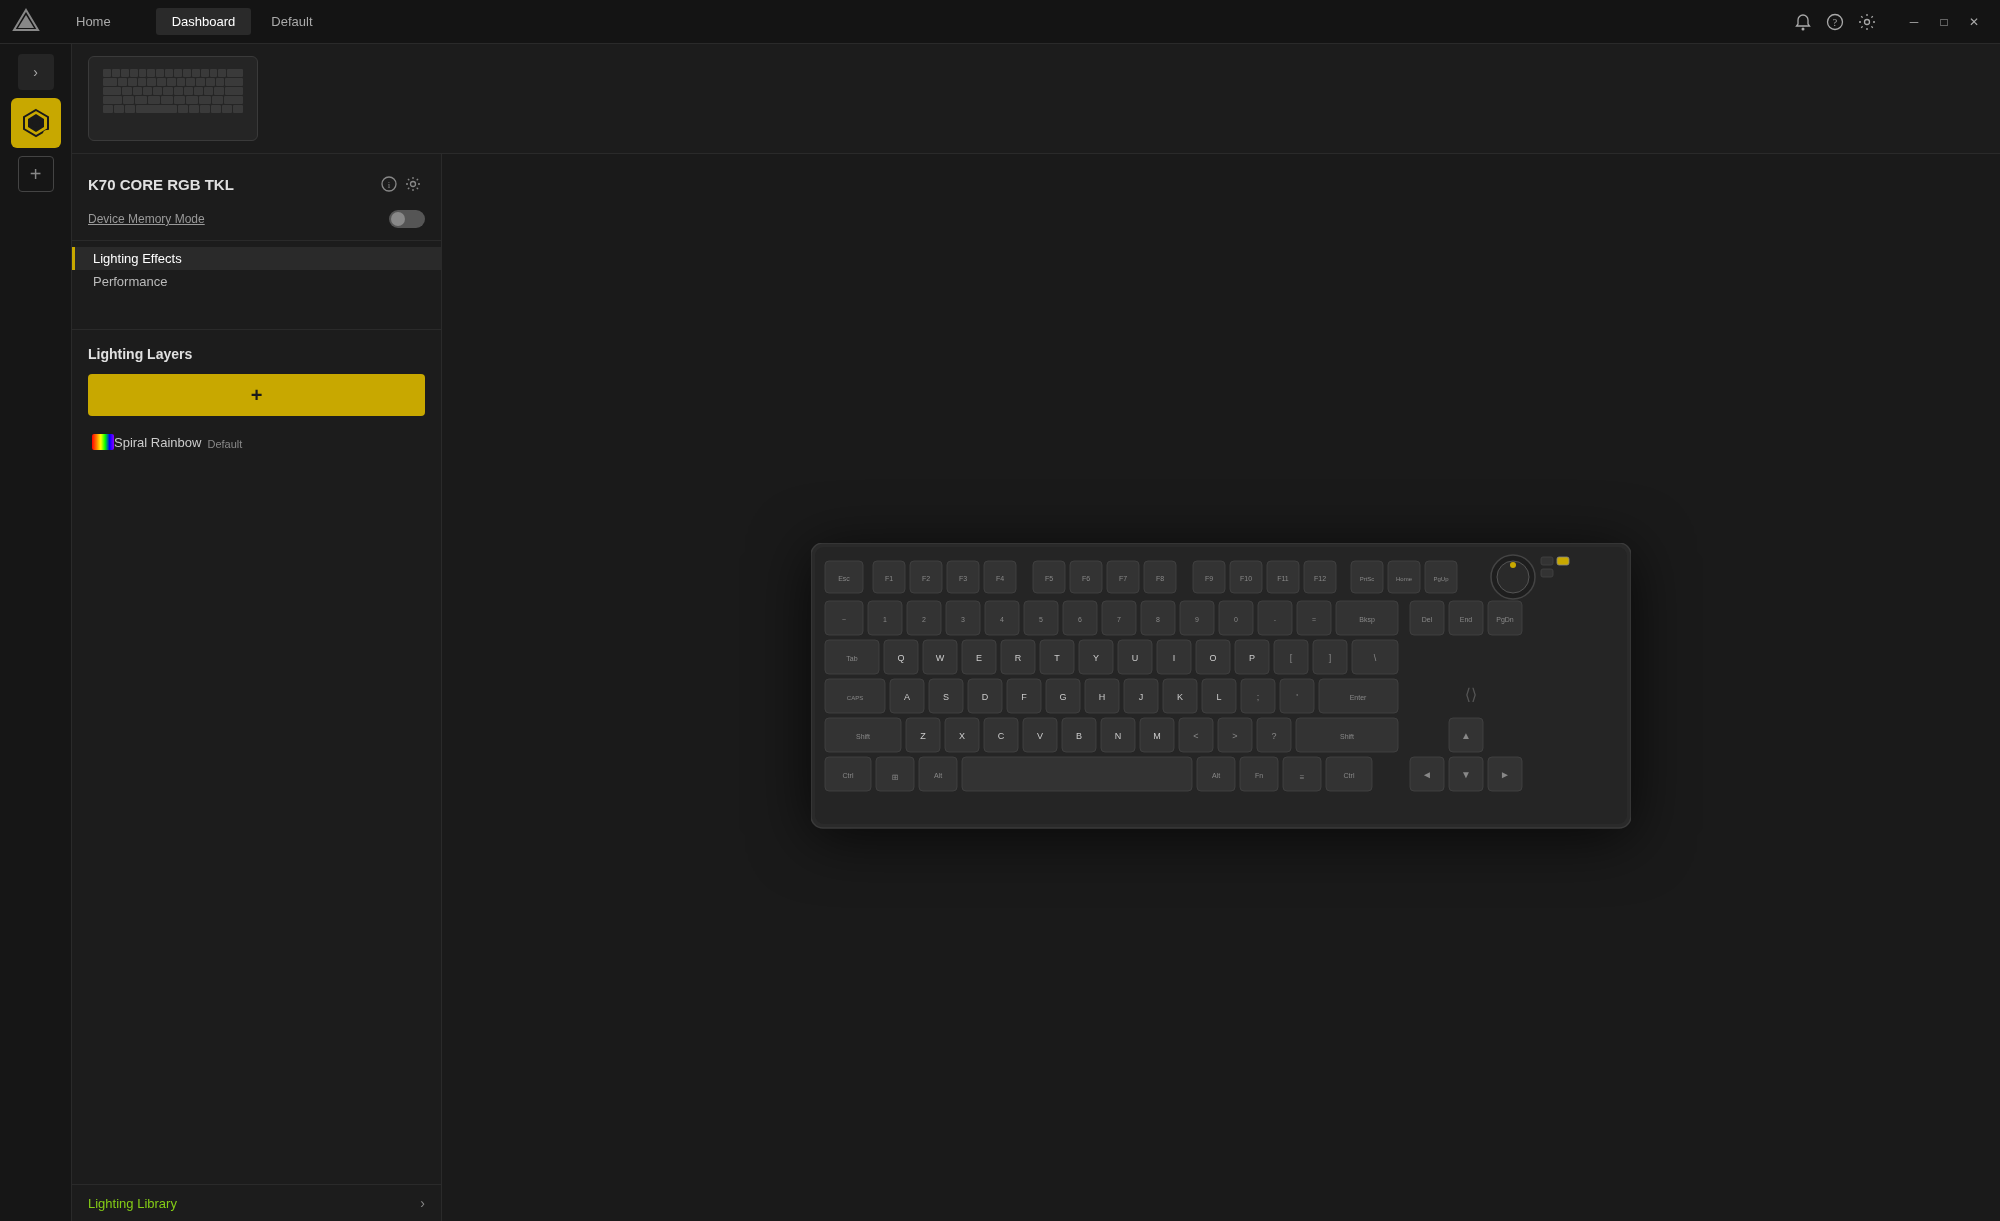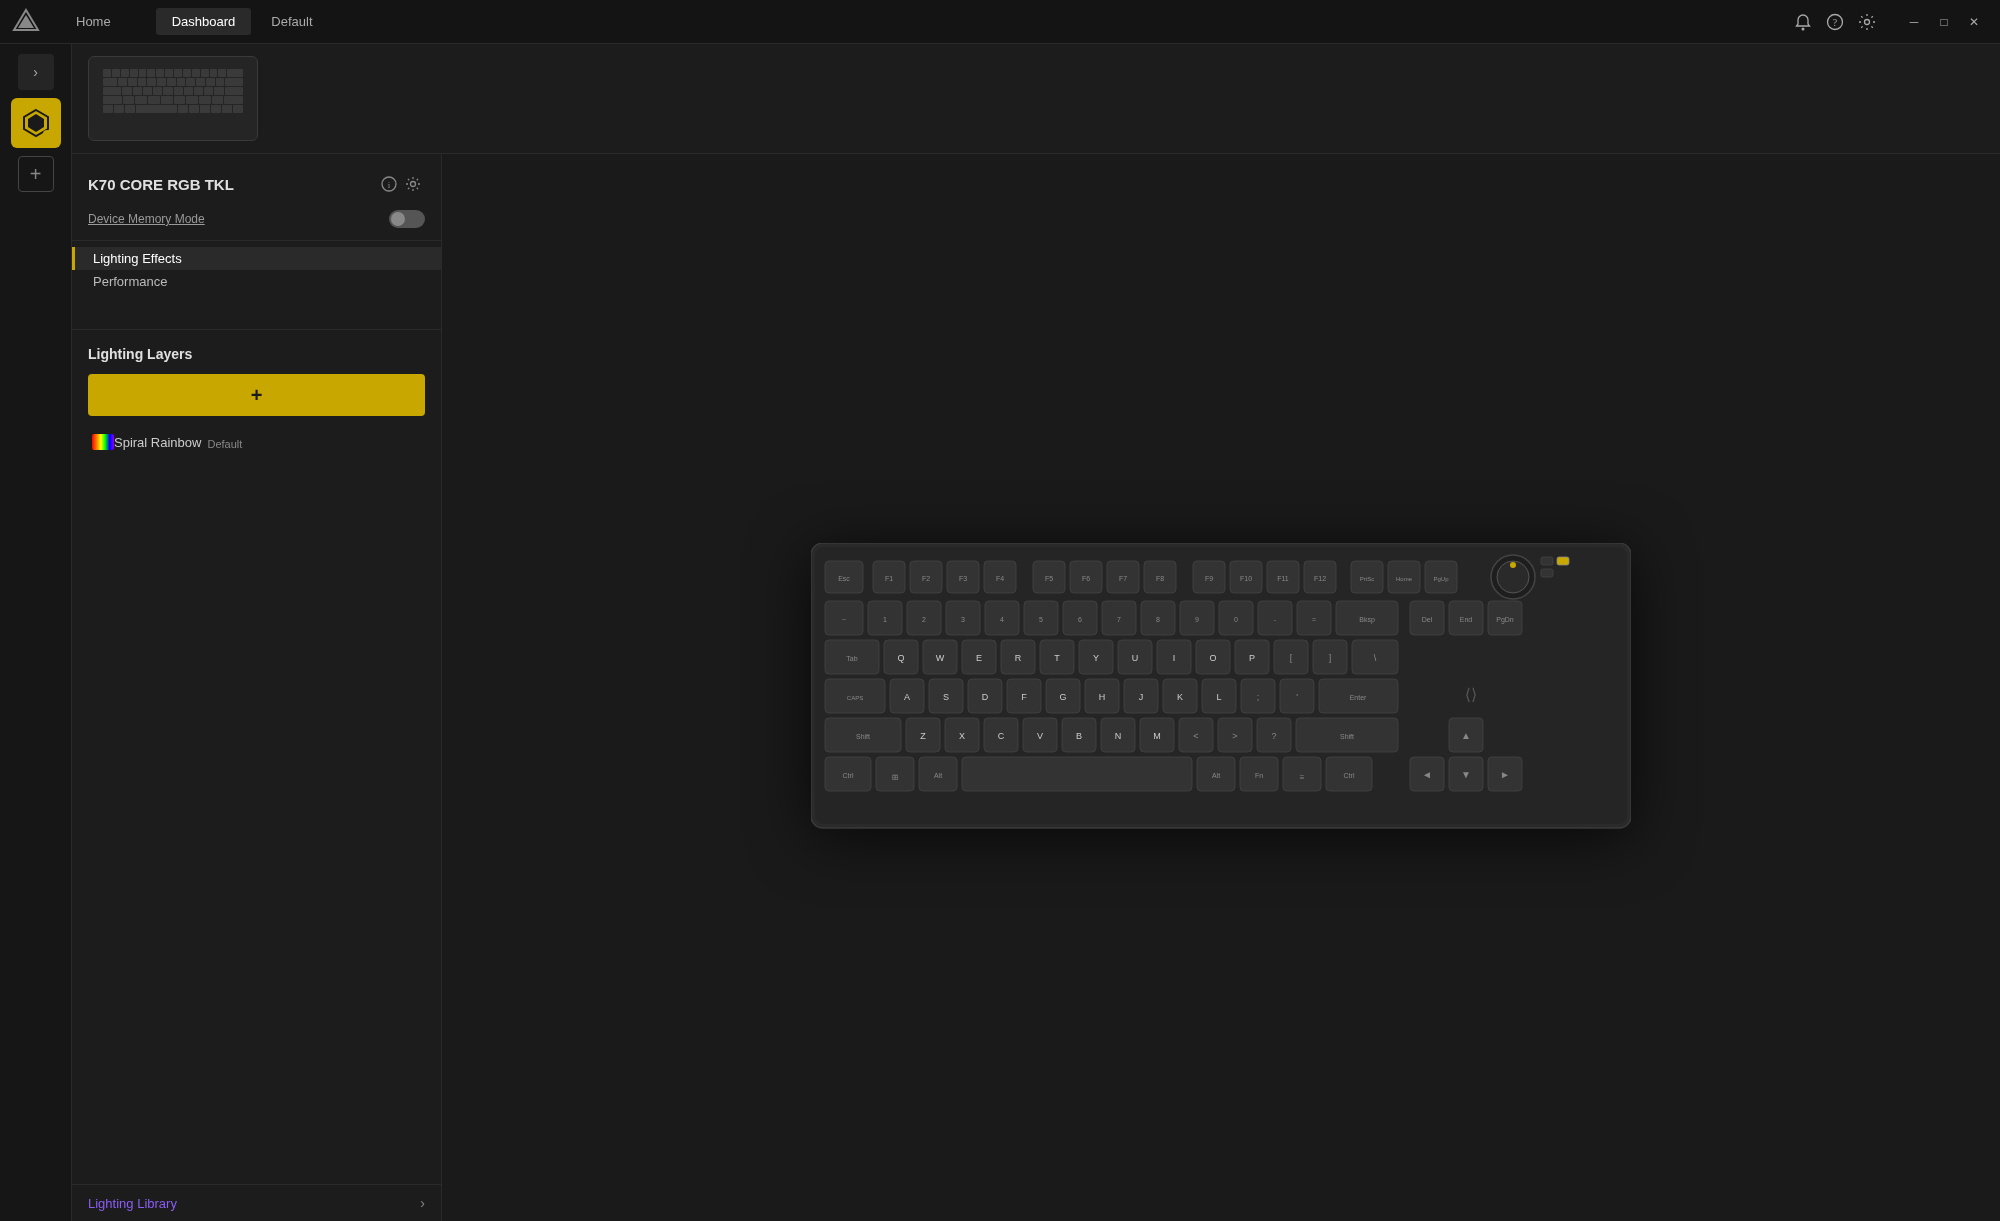--- a/index.html
+++ b/index.html
@@ -279,21 +279,21 @@
       padding: 10px 16px;
       border-top: 1px solid #2a2a2a;
       display: flex;
       align-items: center;
       justify-content: space-between;
       cursor: pointer;
       margin-top: auto;
     }
     .lighting-library-label {
       font-size: 13px;
-      color: #8b5cf6;
+      color: #84cc16;
     }
     .chevron-right { color: #888; font-size: 14px; }
 
     
     .keyboard-preview-area {
       flex: 1;
       background: #1a1a1a;
       display: flex;
       align-items: center;
       justify-content: center;

